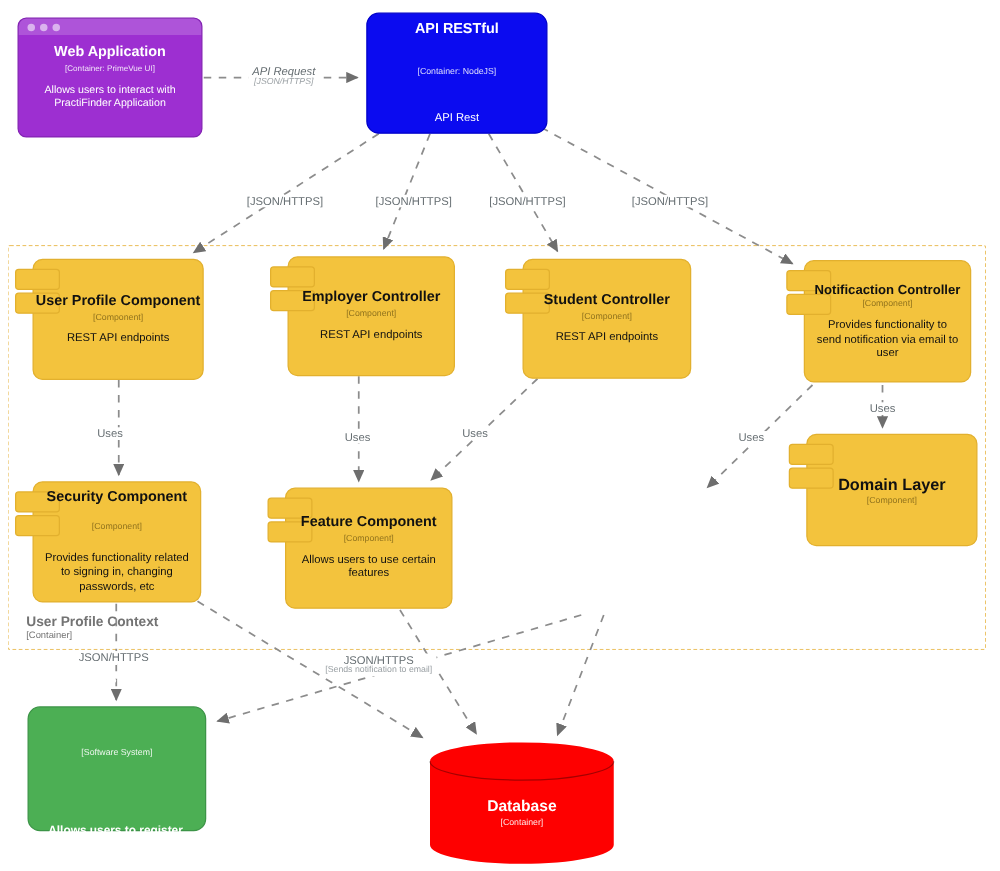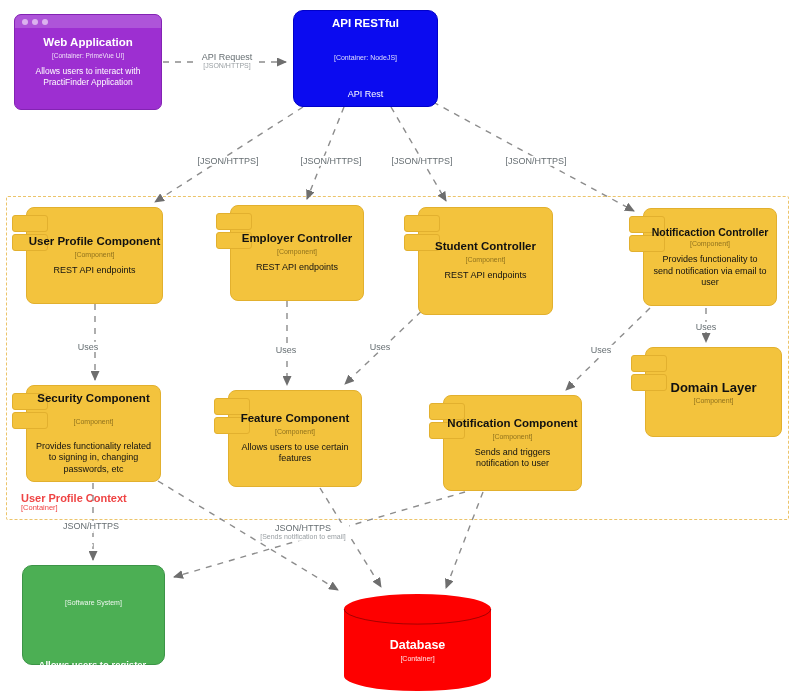--- a/index.html
+++ b/index.html
@@ -5,21 +5,21 @@
   html,body{margin:0;padding:0;background:#ffffff;}
   #canvas{
     position:relative;width:800px;height:697px;background:#ffffff;overflow:hidden;
     font-family:"Liberation Sans", sans-serif;
   }
   svg.edges{position:absolute;left:0;top:0;z-index:1;}
   .boundary{
     position:absolute;border:1.5px dashed #ecc46a;border-radius:2px;z-index:0;
   }
   .boundary-label{
-    position:absolute;left:14px;bottom:6px;color:#ef4444;line-height:1.15;margin-top:40px;
+    position:absolute;left:14px;bottom:6px;color:#737373;line-height:1.15;margin-top:40px;
   }
   .boundary-label .b-title{font-size:11px;font-weight:bold;}
   .boundary-label .b-sub{font-size:7.5px;}
   .node{
     position:absolute;z-index:2;display:flex;flex-direction:column;align-items:center;
     justify-content:center;text-align:center;box-sizing:border-box;padding:6px 8px;
   }
   .node-title{font-weight:bold;font-size:11.5px;line-height:1.2;white-space:nowrap;}
   .node-sub{font-size:7px;margin-top:2px;}
   .node-desc{font-size:9px;margin-top:7px;line-height:1.25;}
@@ -130,21 +130,21 @@
   </div>
 
   <div class="node component" style="left:230px;top:205px;width:134px;height:96px;">
     <div class="tab tab1"></div>
     <div class="tab tab2"></div>
     <div class="node-title">Employer Controller</div>
     <div class="node-sub">[Component]</div>
     <div class="node-desc">REST API endpoints</div>
   </div>
 
-  <div class="node component" style="left:418px;top:207px;width:135px;height:108px;">
+  <div class="node component" style="left:418px;top:207px;width:135px;height:96px;">
     <div class="tab tab1"></div>
     <div class="tab tab2"></div>
     <div class="node-title">Student Controller</div>
     <div class="node-sub">[Component]</div>
     <div class="node-desc">REST API endpoints</div>
   </div>
 
   <div class="node component" style="left:643px;top:208px;width:134px;height:98px;">
     <div class="tab tab1"></div>
     <div class="tab tab2"></div>
@@ -162,27 +162,20 @@
   </div>
 
   <div class="node component" style="left:228px;top:390px;width:134px;height:97px;">
     <div class="tab tab1"></div>
     <div class="tab tab2"></div>
     <div class="node-title">Feature Component</div>
     <div class="node-sub">[Component]</div>
     <div class="node-desc">Allows users to use certain features</div>
   </div>
 
-  <div class="node component" style="left:443px;top:395px;width:139px;height:96px;">
-    <div class="tab tab1"></div>
-    <div class="tab tab2"></div>
-    <div class="node-title">Notification Component</div>
-    <div class="node-sub">[Component]</div>
-    <div class="node-desc">Sends and triggers notification to user</div>
-  </div>
 
   <div class="node component" style="left:645px;top:347px;width:137px;height:90px;">
     <div class="tab tab1"></div>
     <div class="tab tab2"></div>
     <div class="node-title" style="font-size:13px;">Domain Layer</div>
     <div class="node-sub">[Component]</div>
   </div>
 
   <div class="node roundbox green-box" style="left:22px;top:565px;width:143px;height:100px;gap:46px;">
     <div class="node-title" style="white-space:normal;">Google Firebase System</div>
@@ -194,21 +187,21 @@
     <svg class="db-shape" width="149" height="99" viewBox="0 0 149 99">
       <path d="M1,16 A73,15 0 0 1 148,16 L148,83 A73,15 0 0 1 1,83 Z" fill="#fe0000"></path>
       <path d="M1,16 A73,15 0 0 0 148,16" fill="none" stroke="rgba(0,0,0,0.35)" stroke-width="1"></path>
     </svg>
     <div class="db-text">
       <div class="node-title">Database</div>
       <div class="node-sub">[Container]</div>
     </div>
   </div>
 
-  <div class="edge-label" style="left:227px;top:61px;">
+  <div class="edge-label" style="left:227px;top:61px;font-style:italic;">
     <div>API Request</div>
     <div class="sub">[JSON/HTTPS]</div>
   </div>
   <div class="edge-label sub" style="left:228px;top:161px;">
     <div>[JSON/HTTPS]</div>
   </div>
   <div class="edge-label sub" style="left:331px;top:161px;">
     <div>[JSON/HTTPS]</div>
   </div>
   <div class="edge-label sub" style="left:422px;top:161px;">

